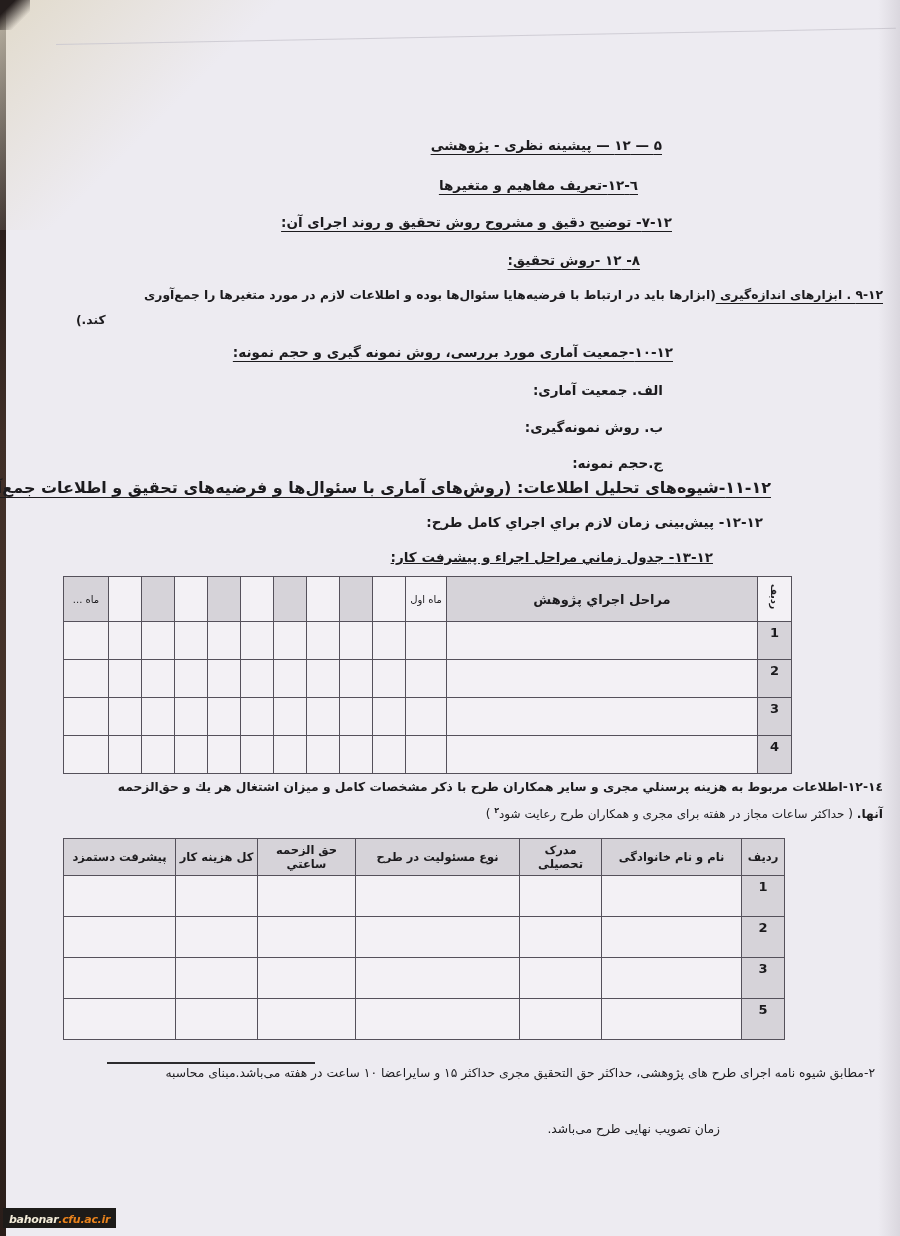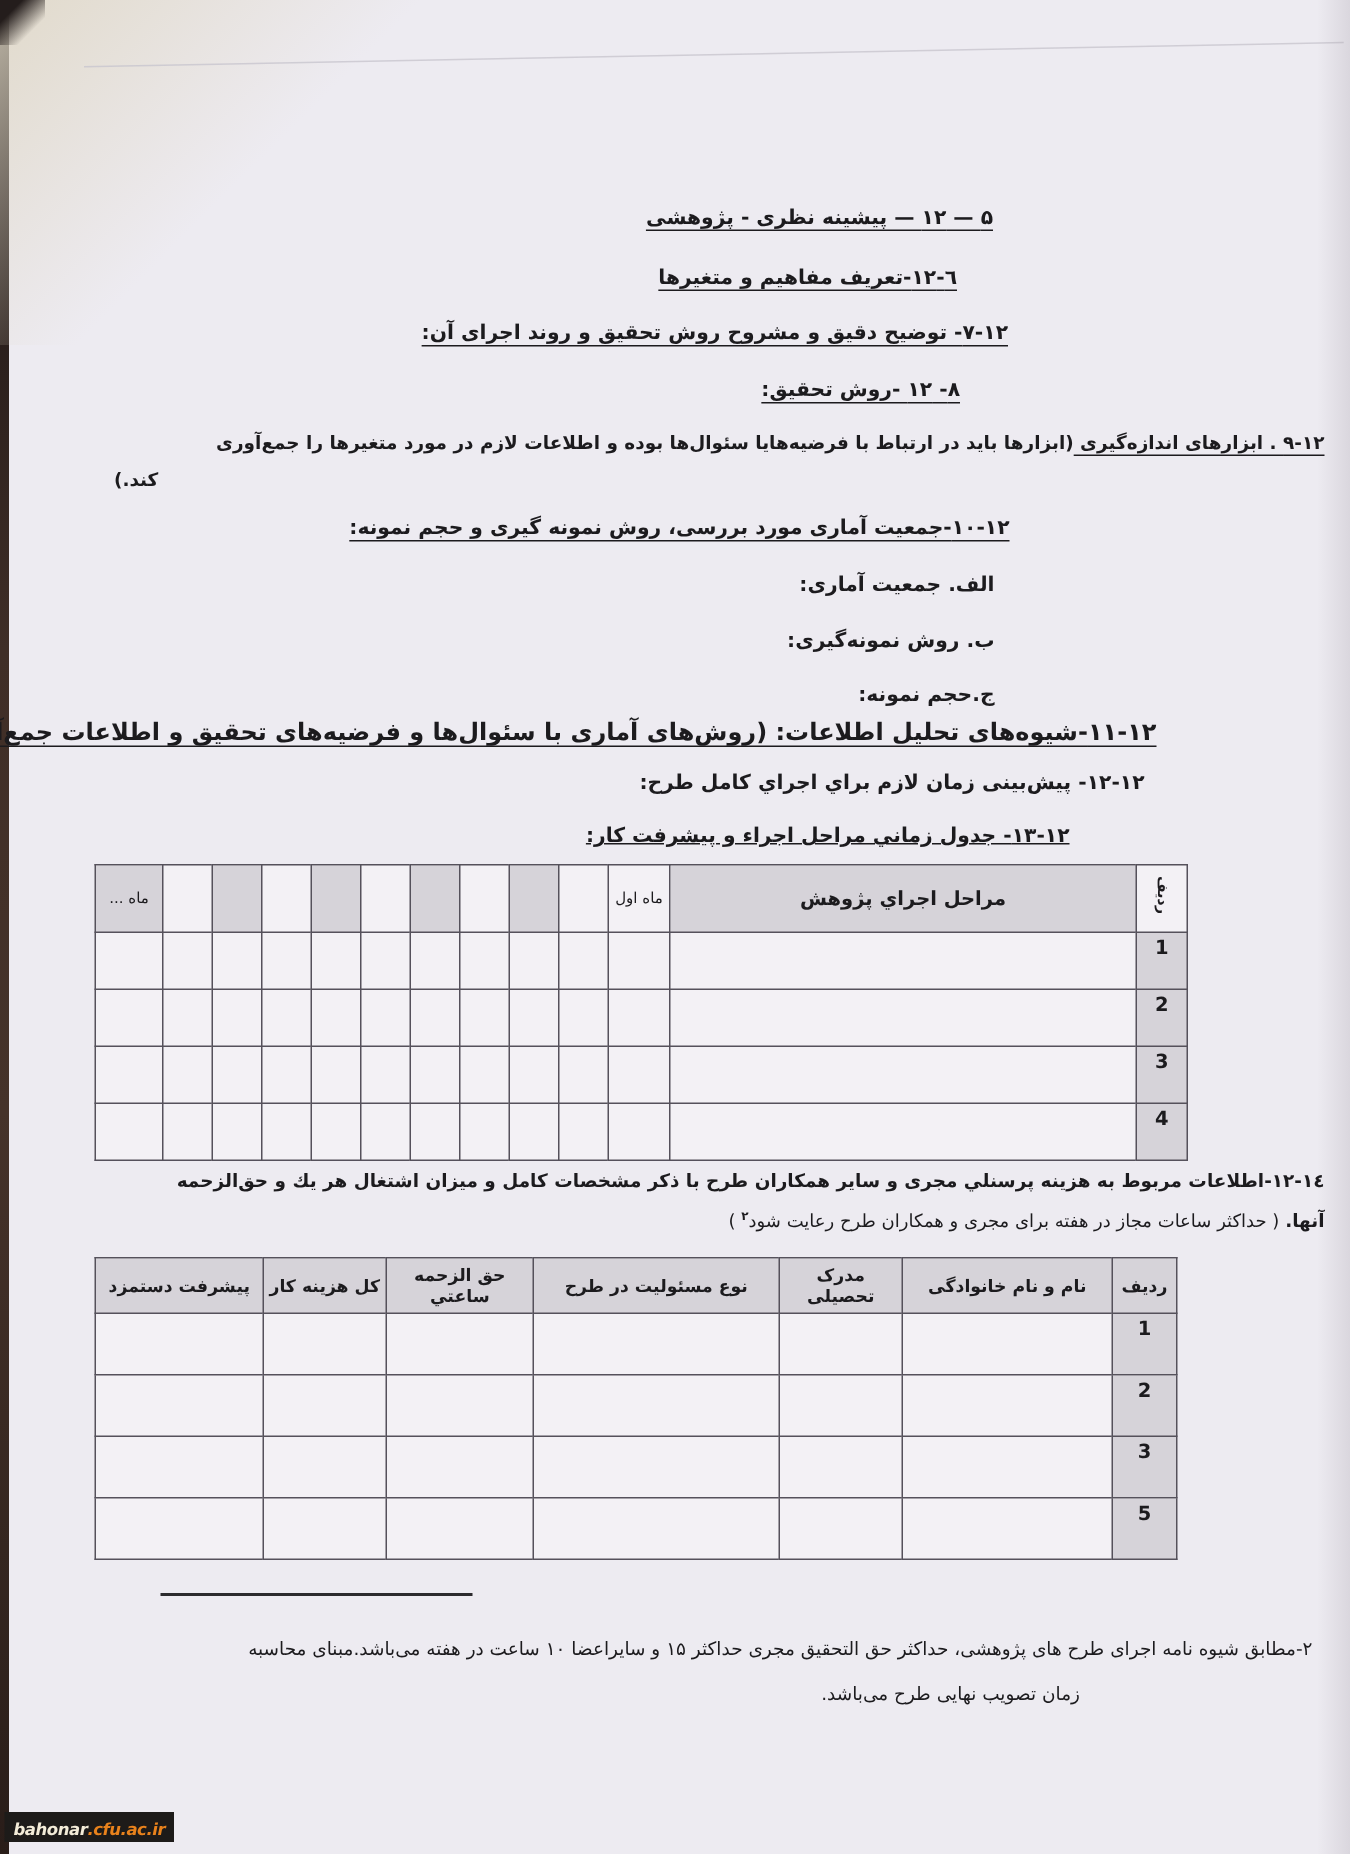--- a/index.html
+++ b/index.html
@@ -240,19 +240,19 @@
         <td></td>
         <td></td>
         <td></td>
         <td></td>
         <td></td>
       </tr>
     </tbody>
 </table>
 
 <div class="footnote-rule"></div>
-<div class="footnote" style="top:1092px;right:25px;">۲-مطابق شیوه نامه اجرای طرح های پژوهشی، حداکثر حق التحقیق مجری حداکثر ۱۵ و سایراعضا ۱۰ ساعت در هفته می‌باشد.مبنای محاسبه</div>
+<div class="footnote" style="top:1066px;right:25px;">۲-مطابق شیوه نامه اجرای طرح های پژوهشی، حداکثر حق التحقیق مجری حداکثر ۱۵ و سایراعضا ۱۰ ساعت در هفته می‌باشد.مبنای محاسبه</div>
 <div class="footnote" style="top:1122px;right:180px;">زمان تصویب نهایی طرح می‌باشد.</div>
 
 <div class="watermark">
   <span>bahonar</span>
     <span class="domain">.cfu.ac.ir</span>
 </div>
 
 </body></html>

